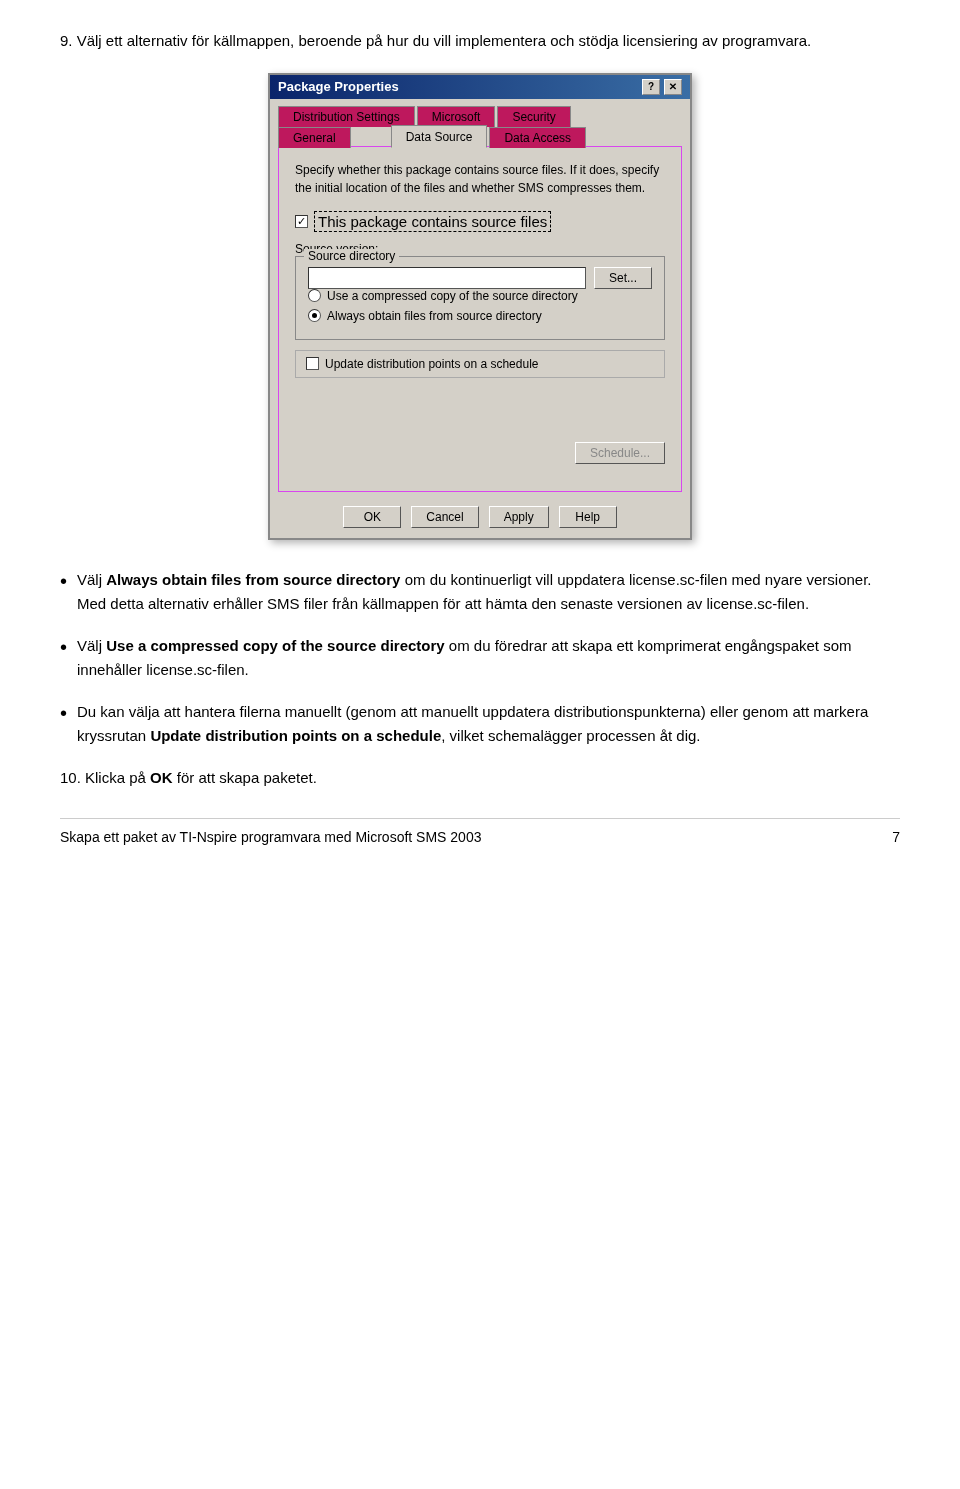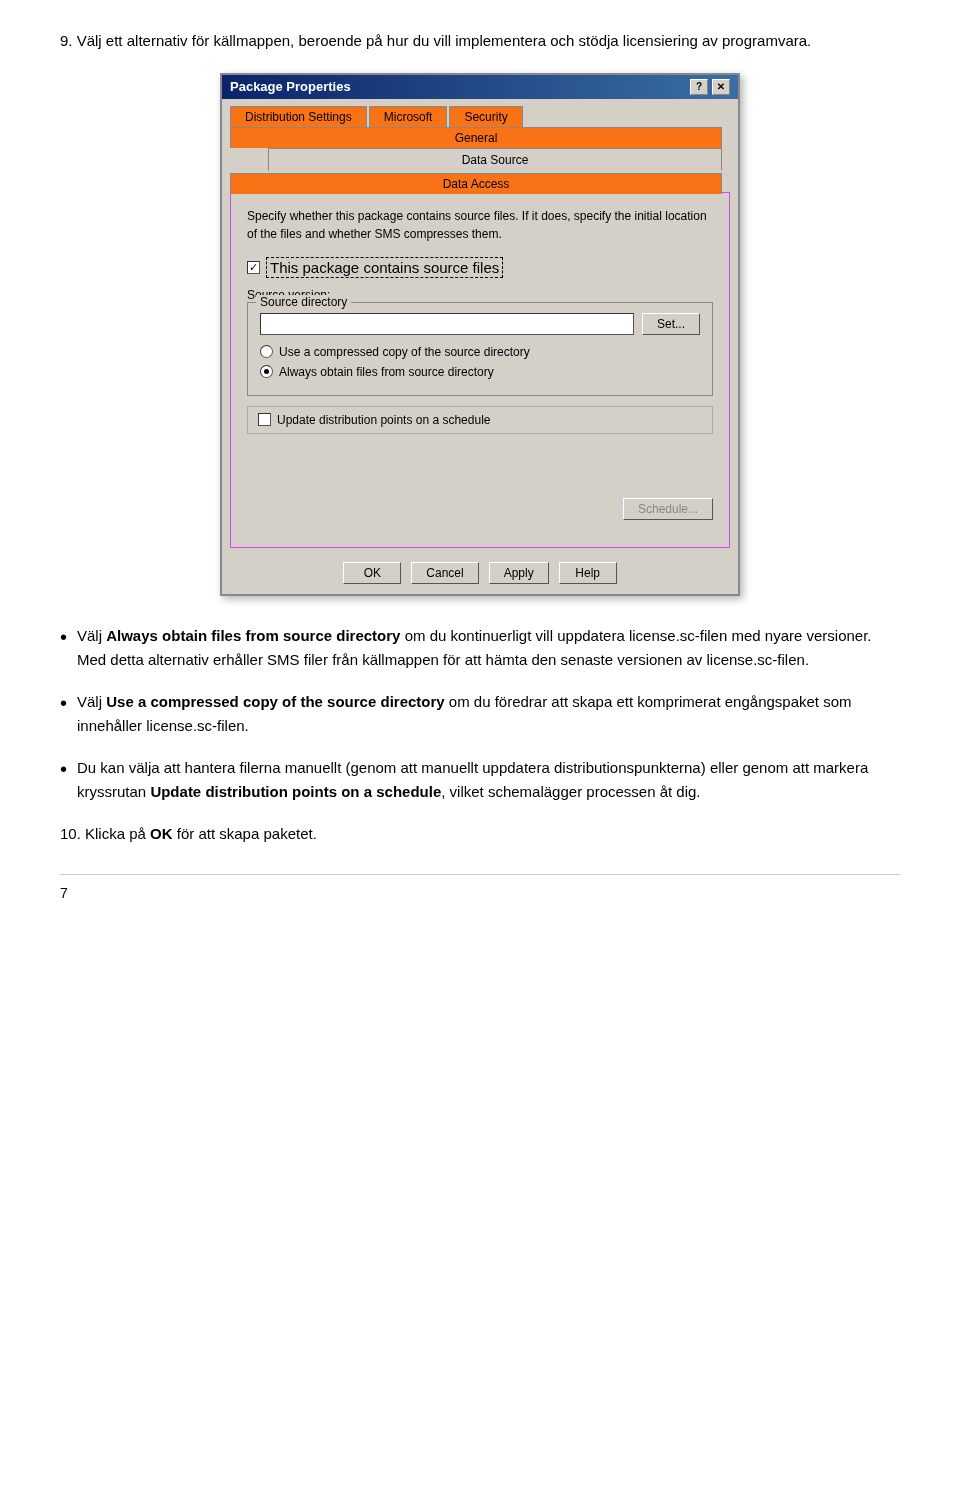--- a/index.html
+++ b/index.html
@@ -20,21 +20,21 @@
     }
 
     
     .dialog-container {
       display: flex;
       justify-content: center;
       margin-bottom: 28px;
     }
 
     .dialog-window {
-      width: 520px;
+      width: 424px;
       border: 2px solid #888;
       background: #d4d0c8;
       box-shadow: 3px 3px 8px rgba(0,0,0,0.3);
     }
 
     .dialog-titlebar {
       background: linear-gradient(to right, #0a246a, #3a6ea5);
       color: #fff;
       font-size: 13px;
       font-weight: bold;
@@ -71,25 +71,24 @@
       gap: 2px;
       background: #d4d0c8;
     }
 
     .dialog-tabs-row2 {
       display: flex;
       padding: 0 16px 0 8px;
       gap: 2px;
       background: #d4d0c8;
       margin-bottom: -1px;
-      flex-direction: column;
     }
 
     .tab-btn {
-      background: #f97316;
+      background: #be185d;
       border: 1px solid #888;
       border-bottom: none;
       padding: 3px 14px;
       font-size: 12px;
       cursor: pointer;
       position: relative;
       top: 1px;
       color: #000;
     }
 
@@ -163,21 +162,20 @@
       background: #d4d0c8;
       padding: 0 4px;
       font-size: 12px;
       color: #000;
     }
 
     .source-dir-row {
       display: flex;
       align-items: center;
       gap: 8px;
-      margin-bottom: 10px;
     }
 
     .source-dir-input {
       flex: 1;
       height: 22px;
       background: #fff;
       border: 1px solid #555;
       border-top-color: #333;
       border-left-color: #333;
       font-size: 12px;
@@ -400,14 +398,15 @@
   <p class="bullet-text">
     Du kan välja att hantera filerna manuellt (genom att manuellt uppdatera distributionspunkterna) eller genom att markera kryssrutan <strong>Update distribution points on a schedule</strong>, vilket schemalägger processen åt dig.
   </p>
 </div>
 
 <p class="step10">
   10. Klicka på <strong>OK</strong> för att skapa paketet.
 </p>
 
 <div class="page-footer">
+  <span>Skapa ett paket av TI-Nspire programvara med Microsoft SMS 2003</span>
   <span>7</span>
 </div>
 
 </body></html>

